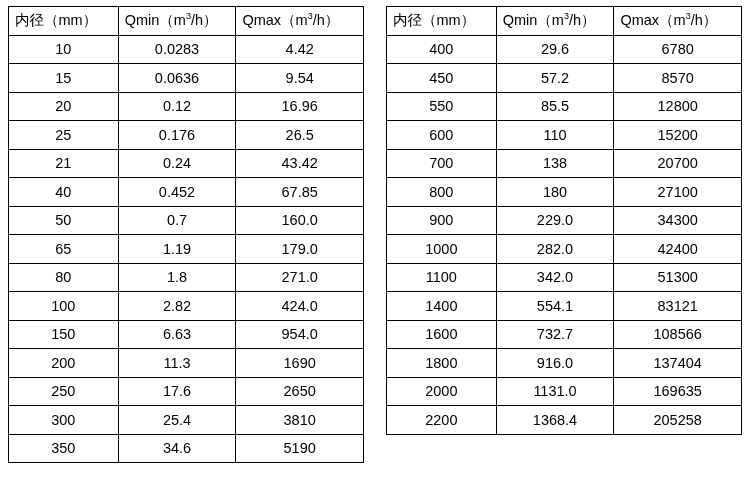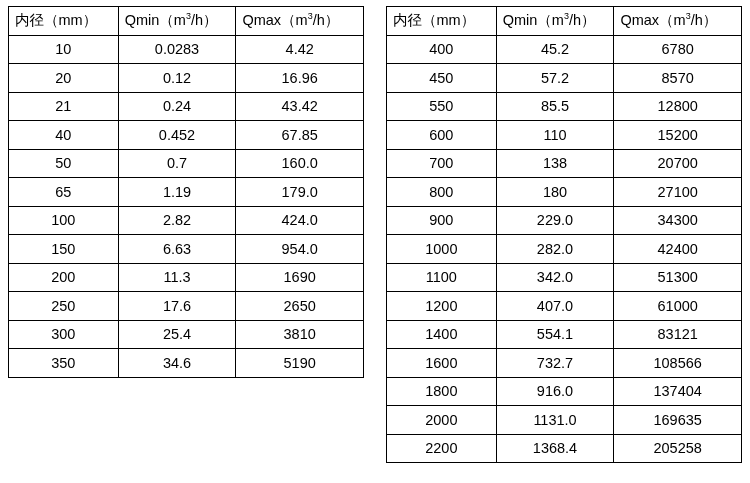--- a/index.html
+++ b/index.html
@@ -73,43 +73,58 @@
         <th><span>Qmax（m</span><sup>3</sup><span>/h）</span></th>
       </tr>
     </thead>
     <tbody>
         <tr>
           <td>10</td>
           <td>0.0283</td>
           <td>4.42</td>
         </tr>
         <tr>
+          <td>15</td>
+          <td>0.0636</td>
+          <td>9.54</td>
+        </tr>
+        <tr>
           <td>20</td>
           <td>0.12</td>
           <td>16.96</td>
         </tr>
         <tr>
+          <td>25</td>
+          <td>0.176</td>
+          <td>26.5</td>
+        </tr>
+        <tr>
           <td>21</td>
           <td>0.24</td>
           <td>43.42</td>
         </tr>
         <tr>
           <td>40</td>
           <td>0.452</td>
           <td>67.85</td>
         </tr>
         <tr>
           <td>50</td>
           <td>0.7</td>
           <td>160.0</td>
         </tr>
         <tr>
           <td>65</td>
           <td>1.19</td>
           <td>179.0</td>
+        </tr>
+        <tr>
+          <td>80</td>
+          <td>1.8</td>
+          <td>271.0</td>
         </tr>
         <tr>
           <td>100</td>
           <td>2.82</td>
           <td>424.0</td>
         </tr>
         <tr>
           <td>150</td>
           <td>6.63</td>
           <td>954.0</td>
@@ -146,21 +161,21 @@
     <thead>
       <tr>
         <th><span>内径（mm）</span></th>
         <th><span>Qmin（m</span><sup>3</sup><span>/h）</span></th>
         <th><span>Qmax（m</span><sup>3</sup><span>/h）</span></th>
       </tr>
     </thead>
     <tbody>
         <tr>
           <td>400</td>
-          <td>45.2</td>
+          <td>29.6</td>
           <td>6780</td>
         </tr>
         <tr>
           <td>450</td>
           <td>57.2</td>
           <td>8570</td>
         </tr>
         <tr>
           <td>550</td>
           <td>85.5</td>
@@ -190,25 +205,20 @@
           <td>1000</td>
           <td>282.0</td>
           <td>42400</td>
         </tr>
         <tr>
           <td>1100</td>
           <td>342.0</td>
           <td>51300</td>
         </tr>
         <tr>
-          <td>1200</td>
-          <td>407.0</td>
-          <td>61000</td>
-        </tr>
-        <tr>
           <td>1400</td>
           <td>554.1</td>
           <td>83121</td>
         </tr>
         <tr>
           <td>1600</td>
           <td>732.7</td>
           <td>108566</td>
         </tr>
         <tr>

